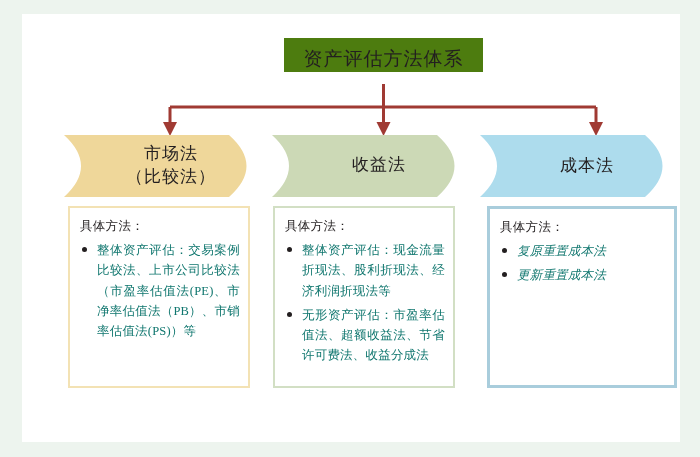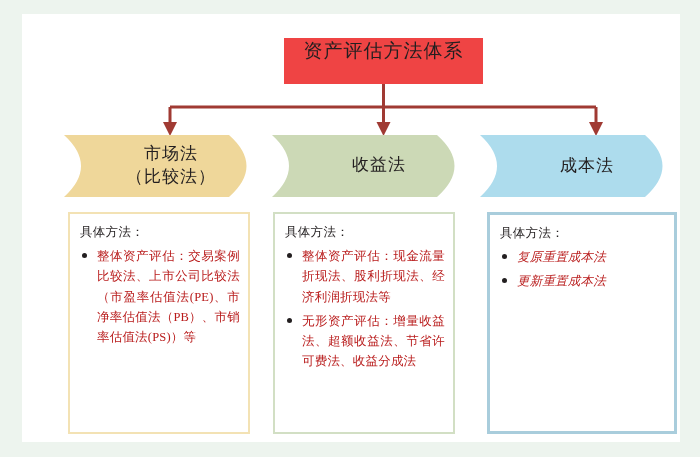--- a/index.html
+++ b/index.html
@@ -29,24 +29,24 @@
     height: 428px;
     background: #ffffff;
   }
 
   
   #title-box {
     position: absolute;
     left: 262px;
     top: 24px;
     width: 199px;
-    height: 46px;
-    background: #ef4444;
+    height: 34px;
+    background: #4d7c0f;
     display: flex;
-    align-items: flex-start;
+    align-items: flex-end;
     justify-content: center;
   }
   #title-box .title-text {
     font-size: 19px;
     color: #231f20;
     letter-spacing: 1px;
     white-space: nowrap;
   }
 
   
@@ -82,23 +82,23 @@
   #banner-2 { left: 458px; background: #addced; }
   .banner .banner-label {
     display: block;
     padding-left: 14px;
   }
   .banner .banner-line2 { display: block; text-align: right; }
 
   
   .detail-box {
     position: absolute;
-    top: 198px;
+    top: 192px;
     width: 182px;
-    height: 222px;
+    height: 182px;
     box-sizing: border-box;
     background: #ffffff;
     padding: 10px 8px 8px 10px;
   }
   #box-0 { left: 46px;  border: 2px solid #f3e2b4; }
   #box-1 { left: 251px; border: 2px solid #d2dfc4; }
   #box-2 { left: 465px; border: 3px solid #a9cddc; width: 190px; }
 
   .detail-head {
     font-size: 12.5px;
@@ -110,21 +110,21 @@
     margin: 0;
     padding: 0;
     list-style: none;
   }
   .detail-list li {
     position: relative;
     padding-left: 17px;
     margin-bottom: 4px;
     font-size: 12.5px;
     line-height: 1.62;
-    color: #b91c1c;
+    color: #0f766e;
     text-align: justify;
     text-justify: inter-ideograph;
     letter-spacing: 0.2px;
   }
   .detail-list li::before {
     content: "";
     position: absolute;
     left: 2px;
     top: 7px;
     width: 5px;
@@ -177,21 +177,21 @@
 
     <div class="banner" id="banner-1">
       <span class="banner-label">
         <span>收益法</span>
       </span>
     </div>
     <div class="detail-box" id="box-1">
       <div class="detail-head">具体方法：</div>
       <ul class="detail-list">
         <li>整体资产评估：现金流量折现法、股利折现法、经济利润折现法等</li>
-        <li>无形资产评估：增量收益法、超额收益法、节省许可费法、收益分成法</li>
+        <li>无形资产评估：市盈率估值法、超额收益法、节省许可费法、收益分成法</li>
       </ul>
     </div>
 
     <div class="banner" id="banner-2">
       <span class="banner-label">
         <span>成本法</span>
       </span>
     </div>
     <div class="detail-box" id="box-2">
       <div class="detail-head">具体方法：</div>

